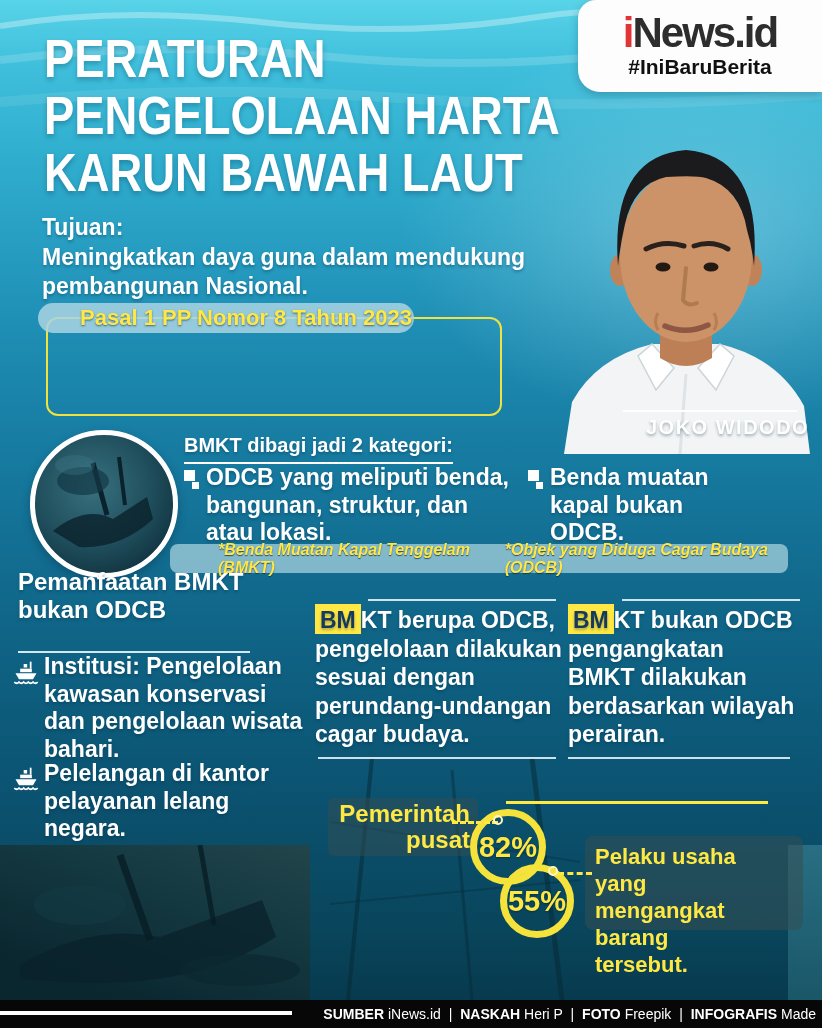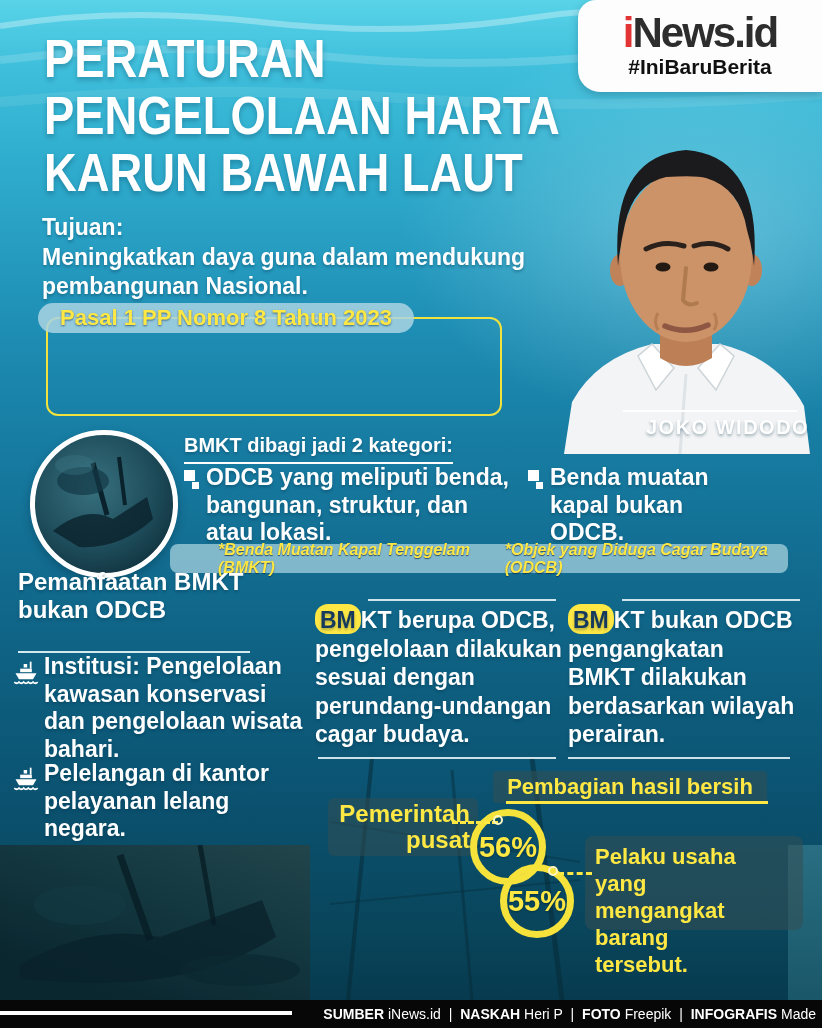--- a/index.html
+++ b/index.html
@@ -36,21 +36,21 @@
   .tujuan-h { font-size:23px; }
   .tujuan-b { font-size:23px; line-height:29px; margin-top:2px; }
 
   
   .pasal-box { left:46px; top:317px; width:456px; height:99px;
     border:2.5px solid #f2e23e; border-radius:12px; z-index:3; }
   .pasal-pill { left:38px; top:303px; width:376px; height:30px;
     background:rgba(170,212,227,.85); border-radius:16px; z-index:4;
     display:flex; align-items:center; justify-content:center; }
   .pasal-label { color:#ffe843; font-size:22px; font-weight:700;
-    text-shadow:0 1px 2px rgba(10,50,90,.65); }
+    text-shadow:0 1px 2px rgba(10,50,90,.65);padding-left:40px; }
   .pasal-body { left:58px; top:334px; width:440px; font-size:22px; line-height:27.5px; z-index:4; }
 
   
   .portrait { left:548px; top:106px; z-index:2; }
   .joko-line { left:623px; top:410px; width:174px; height:2px; background:#fff; z-index:3; }
   .joko-caption { left:623px; top:416px; width:190px; color:#fff; font-weight:700;
     font-size:20px; letter-spacing:1.5px; z-index:3;margin-left:23px; }
 
   
   .wreck-circle { left:30px; top:430px; width:148px; height:148px; border-radius:50%;
@@ -73,21 +73,21 @@
   
   .pman-heading { left:18px; top:568px; font-size:24px; line-height:28px; z-index:3; }
   .pman-underline { left:18px; top:651px; width:232px; height:2px; background:rgba(235,248,252,.9); z-index:3; }
   .ship { z-index:3; }
   .pman-item { left:44px; width:265px; font-size:23px; line-height:27.5px; z-index:3; }
 
   
   .overline, .underline { height:2px; background:rgba(240,250,253,.85); z-index:3; }
   .colpar { font-size:23px; line-height:28.5px; color:#fff; font-weight:700; z-index:3; }
   .hl { display:inline-block; background:#ffe843; color:#15395e; padding:5px 5px 2px 5px;
-    line-height:23px; font-weight:700;border-radius:13px; }
+    line-height:23px; font-weight:700; }
   .rest { white-space:pre-line; }
 
   
   .bagihasil-box { left:493px; top:771px; width:274px; height:32px;
     background:rgba(52,78,82,.55); border-radius:4px; z-index:4;
     display:flex; align-items:center; justify-content:center; }
   .bagihasil-box span { color:#ffe843; font-size:22px; font-weight:700; }
   .bagihasil-underline { left:506px; top:801px; width:262px; height:2.5px; background:#ffe843; z-index:4; }
   .pusat-box { left:328px; top:798px; width:150px; height:58px; background:rgba(52,78,82,.5);
     border-radius:6px; z-index:4; display:flex; align-items:center; justify-content:flex-end;
@@ -257,32 +257,29 @@
   <div class="abs overline" style="left:622px;top:599px;width:178px;"></div>
   <div class="abs colpar shadowed" style="left:568px;top:604px;width:240px;">
     <span class="hl">BM</span><span class="rest">KT bukan ODCB
 pengangkatan
 BMKT dilakukan
 berdasarkan wilayah
 perairan.</span>
   </div>
   <div class="abs underline" style="left:568px;top:757px;width:222px;"></div>
 
-  <div class="abs bagihasil-box">
-    <span>Pembagian hasil bersih</span>
-  </div>
   <div class="abs bagihasil-underline"></div>
   <div class="abs pusat-box">
     <span class="prel">Pemerintah
 pusat</span>
   </div>
   <div class="abs dash dash1"></div>
   <div class="abs marker m1"></div>
   <div class="abs share-circle c45">
-    <span>56%</span>
+    <span>82%</span>
   </div>
   <div class="abs share-circle c55">
     <span>55%</span>
   </div>
   <div class="abs marker m2"></div>
   <div class="abs dash dash2"></div>
   <div class="abs pelaku-box">
     <span class="prel">Pelaku usaha yang
 mengangkat barang
 tersebut.</span>

